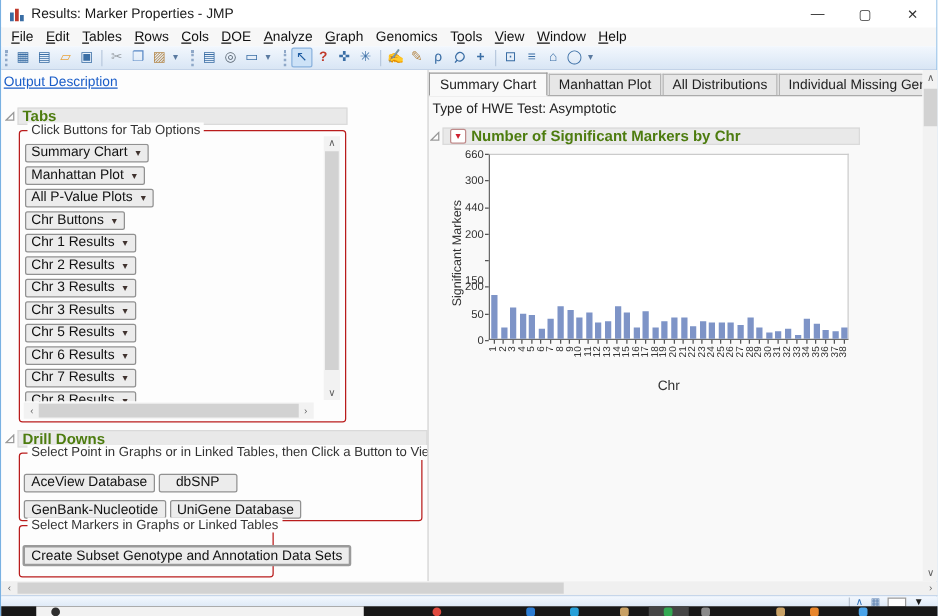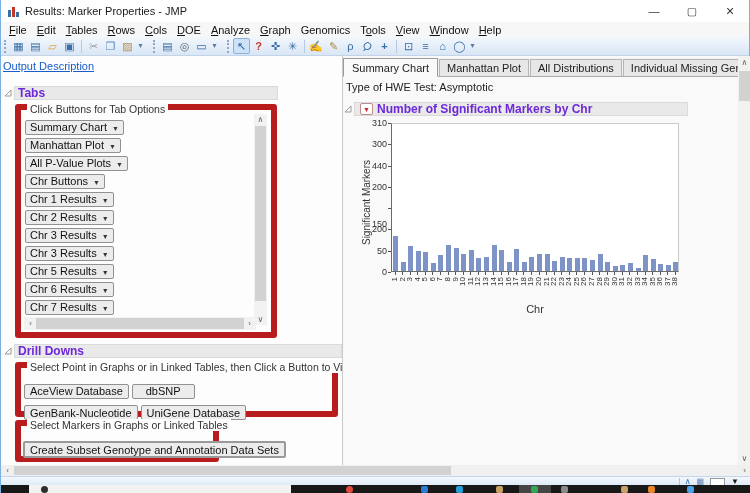--- a/index.html
+++ b/index.html
@@ -41,23 +41,23 @@
   .panel-divider{position:absolute;left:341px;top:0;width:1px;height:409px;background:#c9c9c9;}
   .right-panel{position:absolute;left:342px;top:0;width:395px;height:409px;background:#f9f9f9;overflow:hidden;}
 
   .out-link{position:absolute;left:2px;top:4px;font-size:11px;color:#1a5dc8;
     text-decoration:underline;}
 
   .section-row{position:absolute;display:flex;align-items:center;}
   .disc{margin-right:2px;flex:none;}
   .section-bar{background:#e9e9e9;border:1px solid #dadada;height:14px;display:flex;
     align-items:center;padding-left:3px;flex:1 1 auto;}
-  .section-title{font-size:12px;font-weight:bold;color:#6d28d9;white-space:nowrap;}
-
-  .groupbox{position:absolute;border:6px solid #b91c1c;border-radius:3px;background:transparent;}
+  .section-title{font-size:12px;font-weight:bold;color:#4d7c0f;white-space:nowrap;}
+
+  .groupbox{position:absolute;border:1px solid #b91c1c;border-radius:3px;background:transparent;}
   .gb-label{position:absolute;top:-7px;left:6px;background:#fdfdfd;padding:0 3px;
     font-size:10.5px;color:#333;white-space:nowrap;}
 
   .list-clip{position:absolute;left:3px;top:10px;width:232px;height:206px;overflow:hidden;}
   .list-btn{display:block;margin:0 0 3px 1px;height:15px;background:#ececec;
     border:1px solid #919191;border-radius:2px;font-size:11px;line-height:12px;
     padding:0 4px;font-family:"Liberation Sans",sans-serif;color:#111;white-space:nowrap;}
   .list-btn .caret{font-size:7px;color:#40332f;margin-left:5px;}
 
   .vscroll{position:absolute;background:#f2f2f2;width:13px;}
@@ -331,21 +331,21 @@
             <div class="ytlab" style="top: 104.429px;">200</div>
             <div class="ytick" style="top: 109.429px;"></div>
             <div class="ytlab" style="top: 83.1429px; margin-top: 16px;">150</div>
             <div class="ytick" style="top: 88.1429px;"></div>
             <div class="ytlab" style="top: 61.8571px;">200</div>
             <div class="ytick" style="top: 66.8571px;"></div>
             <div class="ytlab" style="top: 40.5714px;">440</div>
             <div class="ytick" style="top: 45.5714px;"></div>
             <div class="ytlab" style="top: 19.2857px;">300</div>
             <div class="ytick" style="top: 24.2857px;"></div>
-            <div class="ytlab" style="top: -2px;">310</div>
+            <div class="ytlab" style="top: -2px;">660</div>
             <div class="ytick" style="top: 3px;"></div>
           </div>
         <div>
             <div class="xtick" style="left: 35.5px;"></div>
             <span class="xlab" style="left: 31px;">1</span>
             <div class="xtick" style="left: 43.0789px;"></div>
             <span class="xlab" style="left: 38.5789px;">2</span>
             <div class="xtick" style="left: 50.6579px;"></div>
             <span class="xlab" style="left: 46.1579px;">3</span>
             <div class="xtick" style="left: 58.2368px;"></div>

